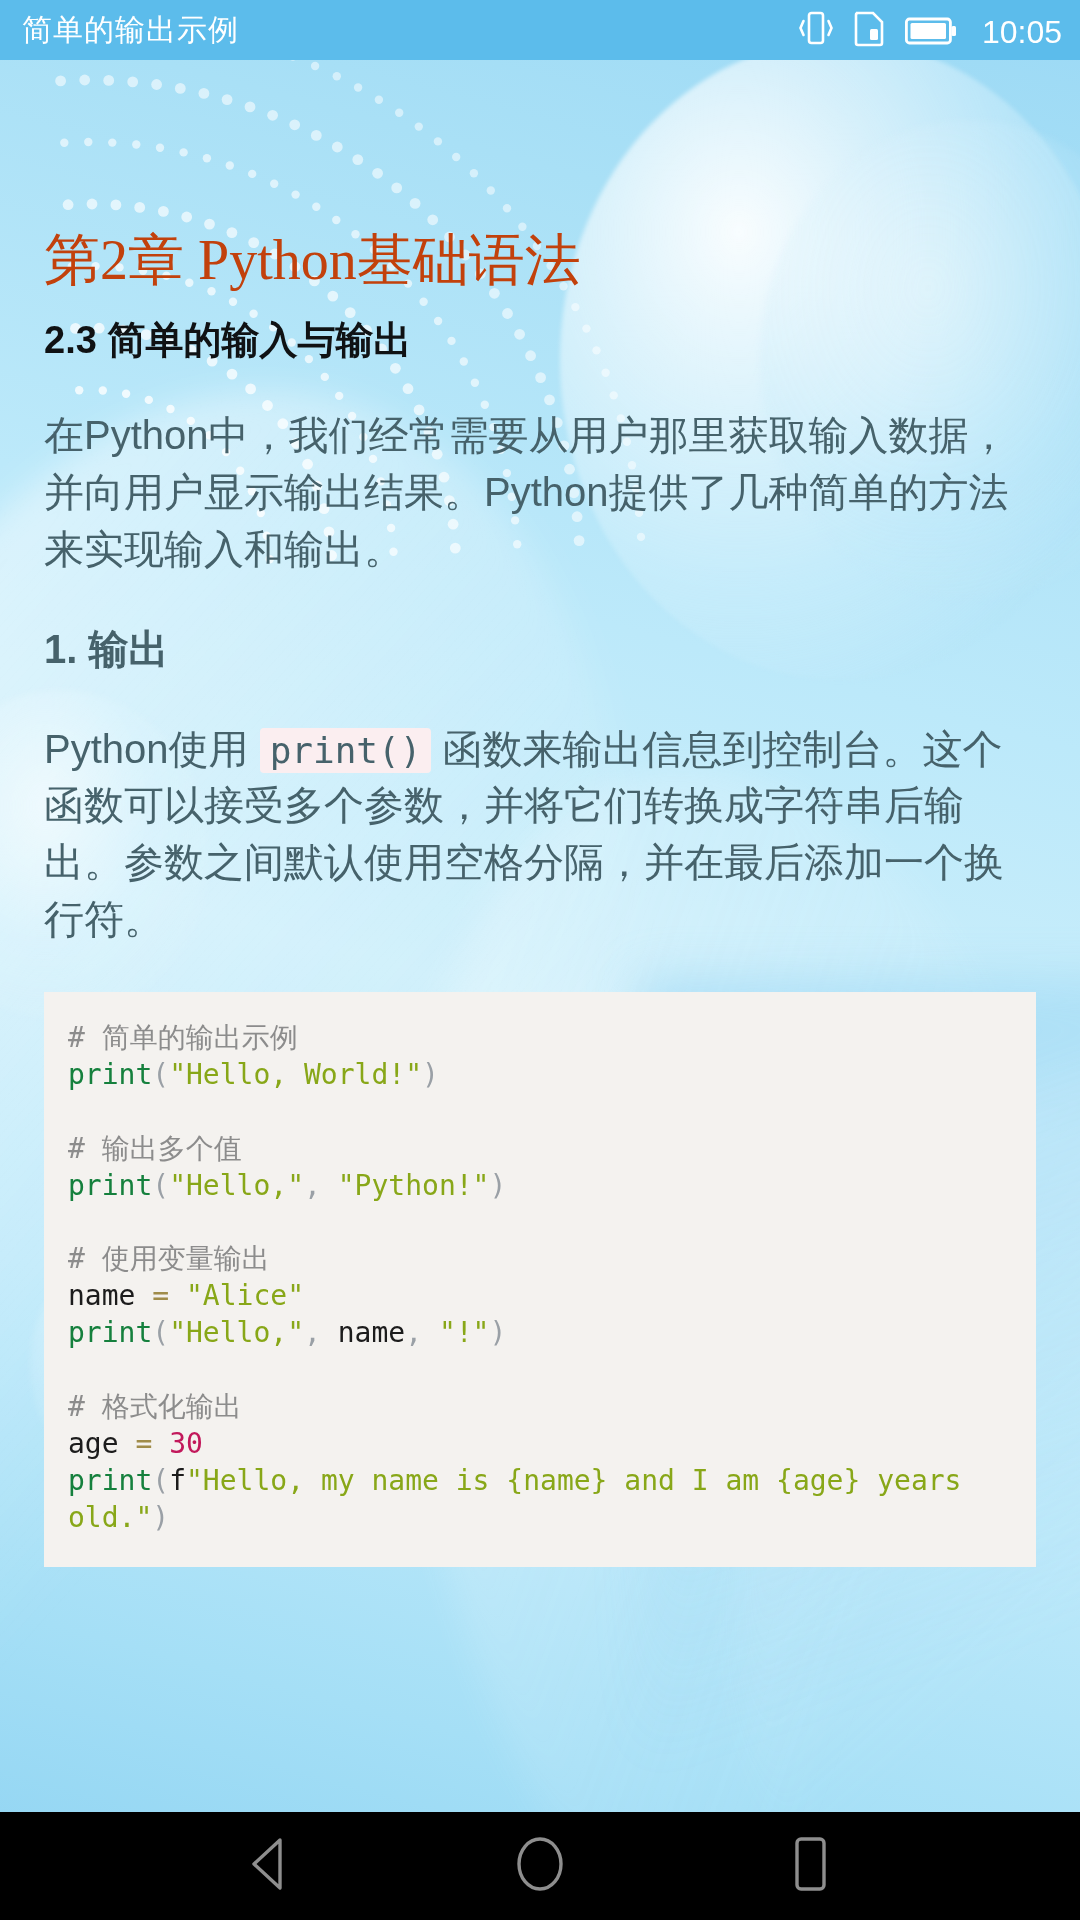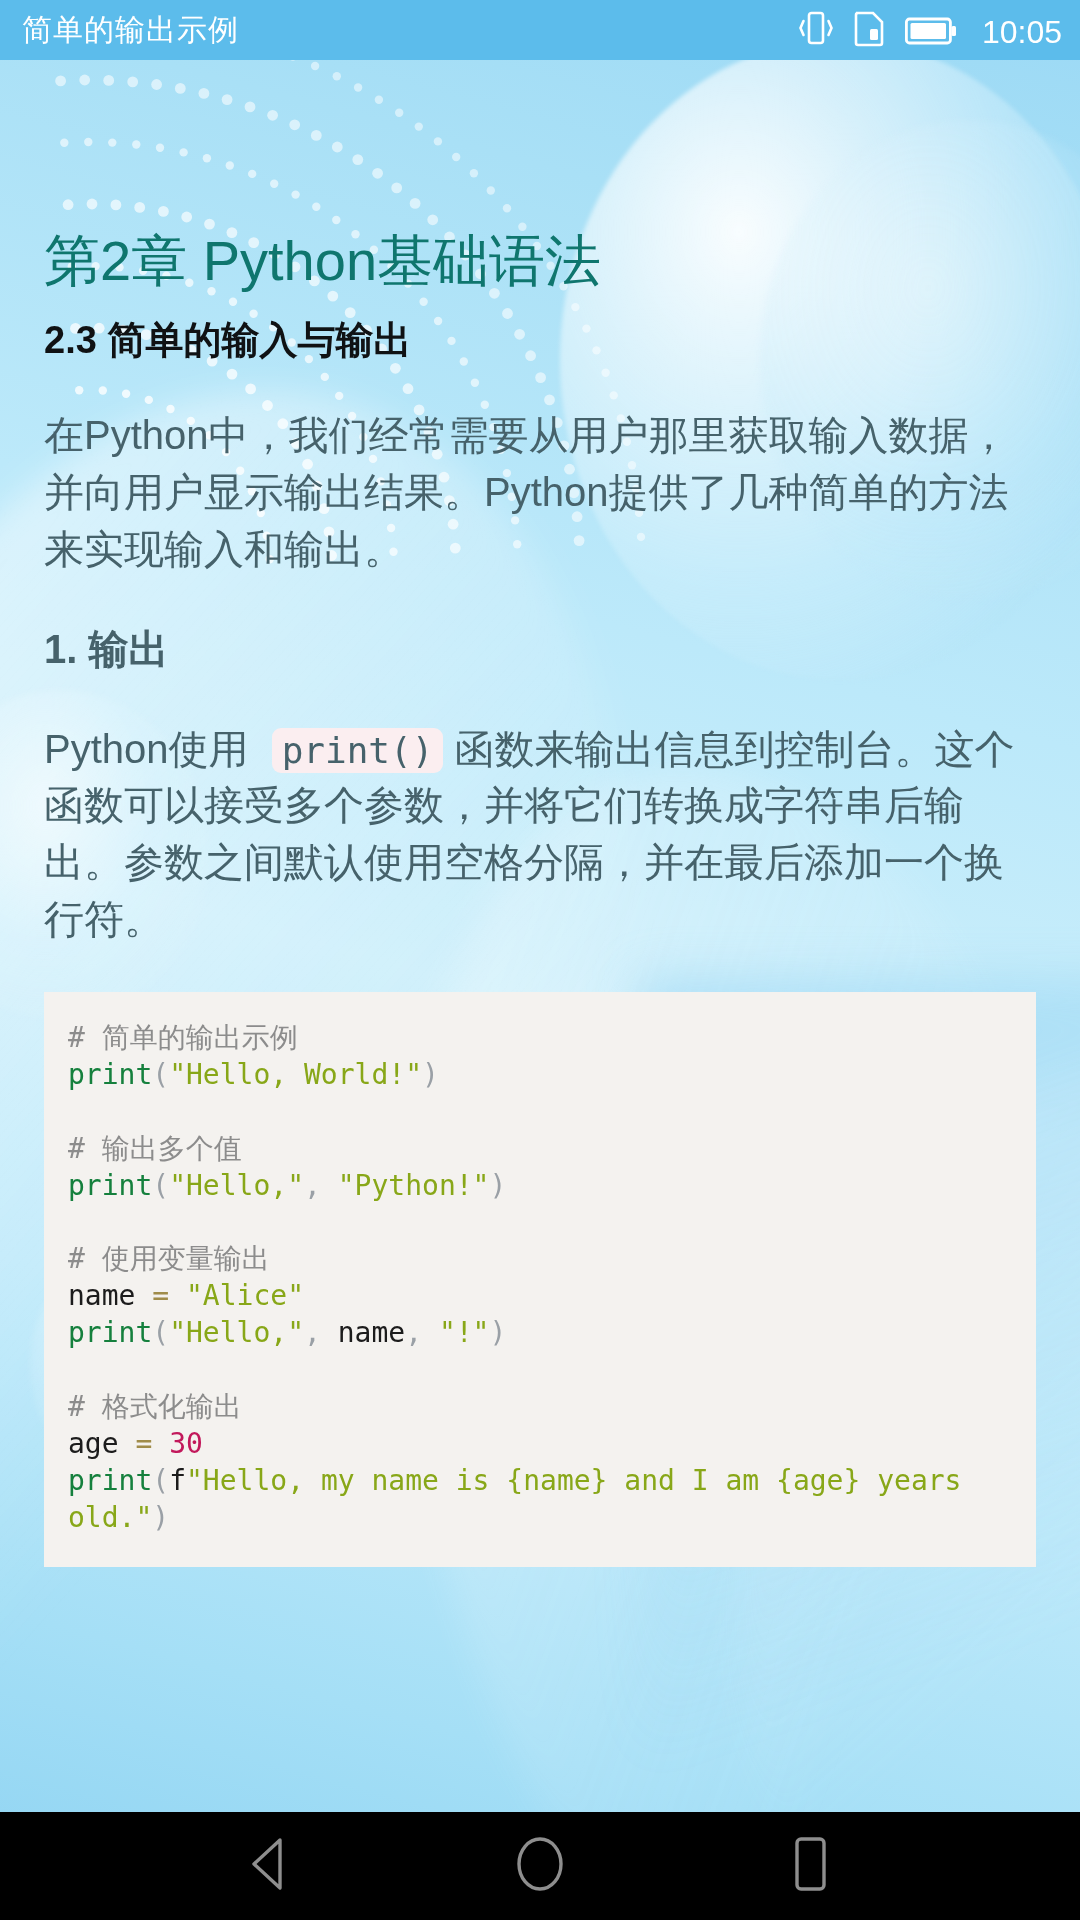--- a/index.html
+++ b/index.html
@@ -67,39 +67,39 @@
   }
   #statusbar .right{ display:flex; align-items:flex-end; gap:21px;}
   #statusbar .clock{ color:#ffffff; font-size:32px; margin-left:4px;}
 
   
   #content{
     position:absolute; left:0; top:60px; width:1080px; height:1752px;
     padding:0 44px;
   }
   h1.page-title{
-    font-size:56px; font-weight:400; color:#0f766e;
-    margin-top:170px; letter-spacing:0px; line-height:1.1;
+    font-size:56px; font-weight:400; color:#c2410c;
+    margin-top:170px; letter-spacing:0px; line-height:1.1;font-family:Liberation Serif, serif;
   }
   h2.section-title{
     font-size:38px; font-weight:bold; color:#101214;
     margin-top:26px; line-height:1.2;
   }
   p.body-text{
     font-size:40px; line-height:1.42; color:#46626b;
     margin-top:44px; letter-spacing:0px;
   }
   h3.sub-title{
     font-size:40px; font-weight:bold; color:#46626b;
     margin-top:44px;
   }
   code.inline-code{
     font-family:"DejaVu Sans Mono","Liberation Mono",monospace;
     background:#fbeef0; color:#46626b;
-    font-size:36px; padding:2px 10px; border-radius:9px;margin-left:12px;
+    font-size:36px; padding:2px 10px; border-radius:4px;
   }
 
   
   #codeblock{
     margin-top:44px;
     background:#f4f2ef;
     padding:28px 24px 30px 24px;
     font-family:"DejaVu Sans Mono","Liberation Mono",monospace;
     font-size:28px; line-height:1.32;
     white-space:pre-wrap;

